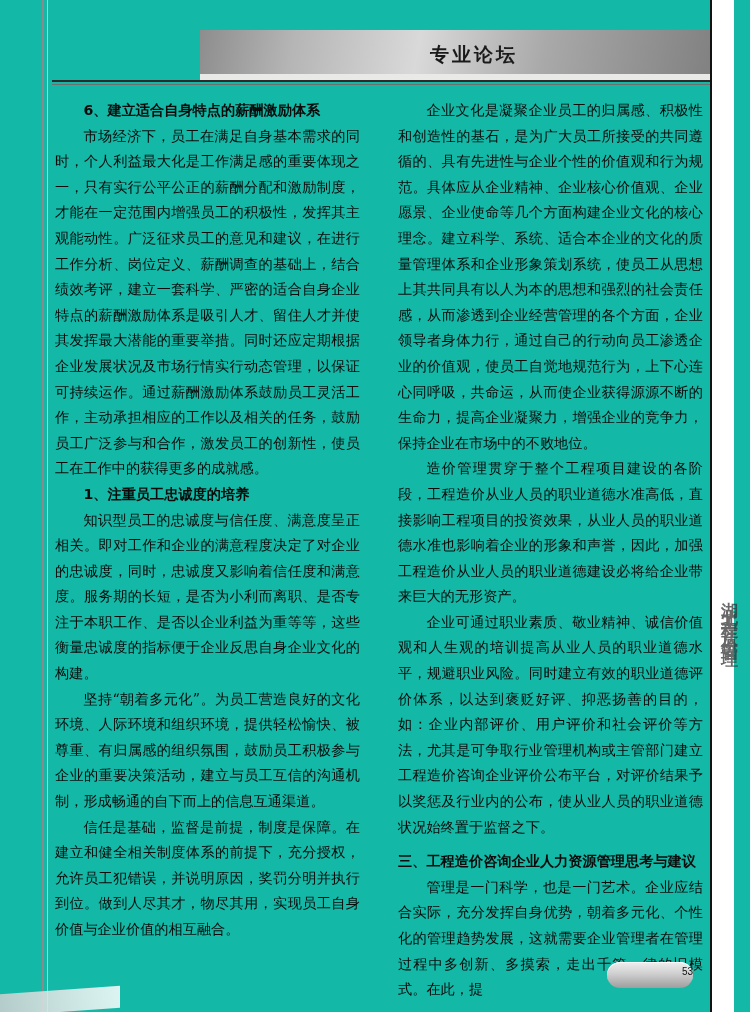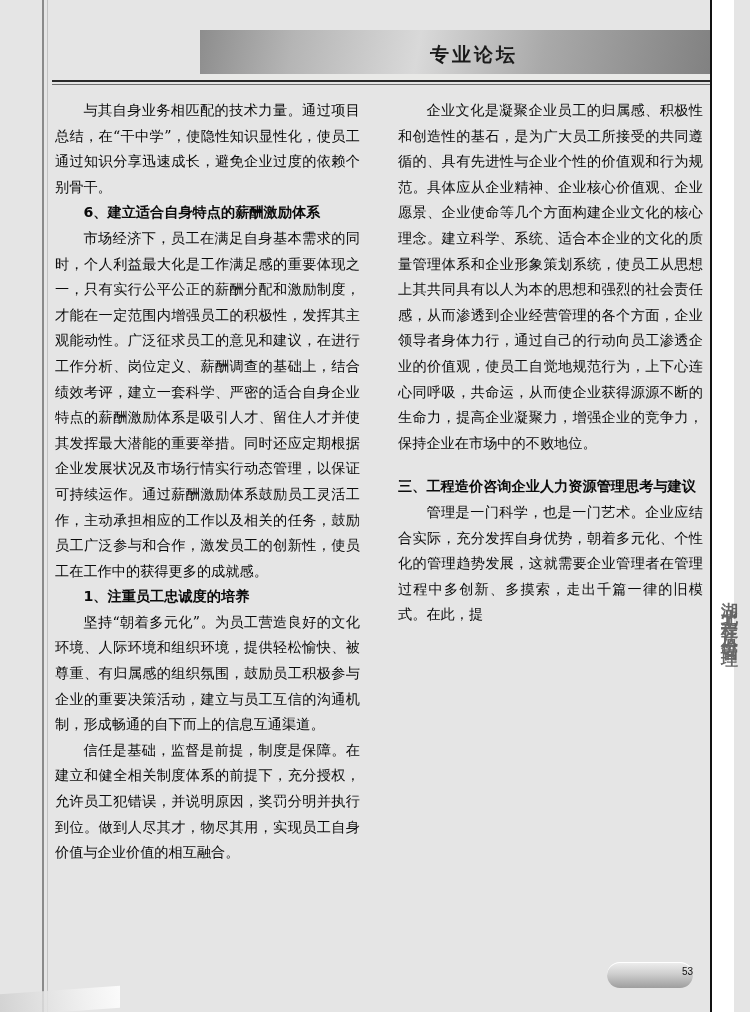--- a/index.html
+++ b/index.html
@@ -10,21 +10,21 @@
     width: 750px;
     height: 1012px;
     background: #ffffff;
     font-family: "DejaVu Serif", "Liberation Serif", serif;
     overflow: hidden;
     position: relative;
   }
   .page {
     position: absolute;
     inset: 0;
-    background: #e5e5e5;
+    background: #14b8a6;
   }
 
   
   .header-band {
     position: absolute;
     left: 200px;
     top: 30px;
     width: 520px;
     height: 44px;
     background: linear-gradient(100deg, #8d8d8d 0%, #b5b5b5 18%, #d9d9d9 42%, #a9a9a9 66%, #7f7f7f 100%);
@@ -146,21 +146,21 @@
   }
   .col p.heading {
     text-indent: 2em;
     font-family: "DejaVu Sans", "Liberation Sans", sans-serif;
     font-weight: bold;
   }
   .col p.section {
     text-indent: 0;
     font-family: "DejaVu Sans", "Liberation Sans", sans-serif;
     font-weight: bold;
-    margin-top: 18px;
+    margin-top: 9px;
   }
 
   
   .pagenum {
     position: absolute;
     left: 607px;
     top: 962px;
     width: 86px;
     height: 26px;
     border-radius: 13px;
@@ -190,29 +190,31 @@
   <div class="header-band"></div>
   <div class="header-title">专业论坛</div>
   <div class="header-rule"></div>
   <div class="header-rule2"></div>
 
   <div class="right-rule"></div>
   <div class="right-band"></div>
   <div class="side-text">湖北工程造价管理</div>
 
   <div class="col col-left" id="col-left">
-      <p class="indent">与其自身业务相匹配的技术力量。通过项目总结，在“干中学”，使隐性知识显性化，使员工通过知识分享迅速成长，避免企业过度的依赖个别骨干。</p>
       <p class="heading">6、建立适合自身特点的薪酬激励体系</p>
       <p class="indent">市场经济下，员工在满足自身基本需求的同时，个人利益最大化是工作满足感的重要体现之一，只有实行公平公正的薪酬分配和激励制度，才能在一定范围内增强员工的积极性，发挥其主观能动性。广泛征求员工的意见和建议，在进行工作分析、岗位定义、薪酬调查的基础上，结合绩效考评，建立一套科学、严密的适合自身企业特点的薪酬激励体系是吸引人才、留住人才并使其发挥最大潜能的重要举措。同时还应定期根据企业发展状况及市场行情实行动态管理，以保证可持续运作。通过薪酬激励体系鼓励员工灵活工作，主动承担相应的工作以及相关的任务，鼓励员工广泛参与和合作，激发员工的创新性，使员工在工作中的获得更多的成就感。</p>
       <p class="heading">1、注重员工忠诚度的培养</p>
+      <p class="indent">知识型员工的忠诚度与信任度、满意度呈正相关。即对工作和企业的满意程度决定了对企业的忠诚度，同时，忠诚度又影响着信任度和满意度。服务期的长短，是否为小利而离职、是否专注于本职工作、是否以企业利益为重等等，这些衡量忠诚度的指标便于企业反思自身企业文化的构建。</p>
       <p class="indent">坚持“朝着多元化”。为员工营造良好的文化环境、人际环境和组织环境，提供轻松愉快、被尊重、有归属感的组织氛围，鼓励员工积极参与企业的重要决策活动，建立与员工互信的沟通机制，形成畅通的自下而上的信息互通渠道。</p>
       <p class="indent">信任是基础，监督是前提，制度是保障。在建立和健全相关制度体系的前提下，充分授权，允许员工犯错误，并说明原因，奖罚分明并执行到位。做到人尽其才，物尽其用，实现员工自身价值与企业价值的相互融合。</p>
     </div>
   <div class="col col-right" id="col-right">
       <p class="indent">企业文化是凝聚企业员工的归属感、积极性和创造性的基石，是为广大员工所接受的共同遵循的、具有先进性与企业个性的价值观和行为规范。具体应从企业精神、企业核心价值观、企业愿景、企业使命等几个方面构建企业文化的核心理念。建立科学、系统、适合本企业的文化的质量管理体系和企业形象策划系统，使员工从思想上其共同具有以人为本的思想和强烈的社会责任感，从而渗透到企业经营管理的各个方面，企业领导者身体力行，通过自己的行动向员工渗透企业的价值观，使员工自觉地规范行为，上下心连心同呼吸，共命运，从而使企业获得源源不断的生命力，提高企业凝聚力，增强企业的竞争力，保持企业在市场中的不败地位。</p>
+      <p class="indent">造价管理贯穿于整个工程项目建设的各阶段，工程造价从业人员的职业道德水准高低，直接影响工程项目的投资效果，从业人员的职业道德水准也影响着企业的形象和声誉，因此，加强工程造价从业人员的职业道德建设必将给企业带来巨大的无形资产。</p>
+      <p class="indent">企业可通过职业素质、敬业精神、诚信价值观和人生观的培训提高从业人员的职业道德水平，规避职业风险。同时建立有效的职业道德评价体系，以达到褒贬好评、抑恶扬善的目的，如：企业内部评价、用户评价和社会评价等方法，尤其是可争取行业管理机构或主管部门建立工程造价咨询企业评价公布平台，对评价结果予以奖惩及行业内的公布，使从业人员的职业道德状况始终置于监督之下。</p>
       <p class="section">三、工程造价咨询企业人力资源管理思考与建议</p>
       <p class="indent">管理是一门科学，也是一门艺术。企业应结合实际，充分发挥自身优势，朝着多元化、个性化的管理趋势发展，这就需要企业管理者在管理过程中多创新、多摸索，走出千篇一律的旧模式。在此，提</p>
     </div>
 
   <div class="pagenum">
     <span>53</span>
   </div>
 
 </div>
 

